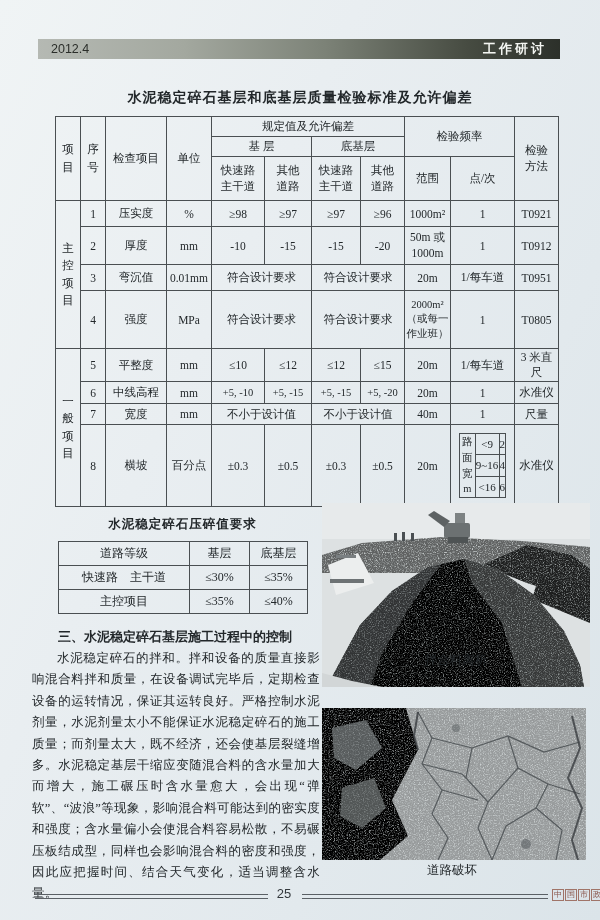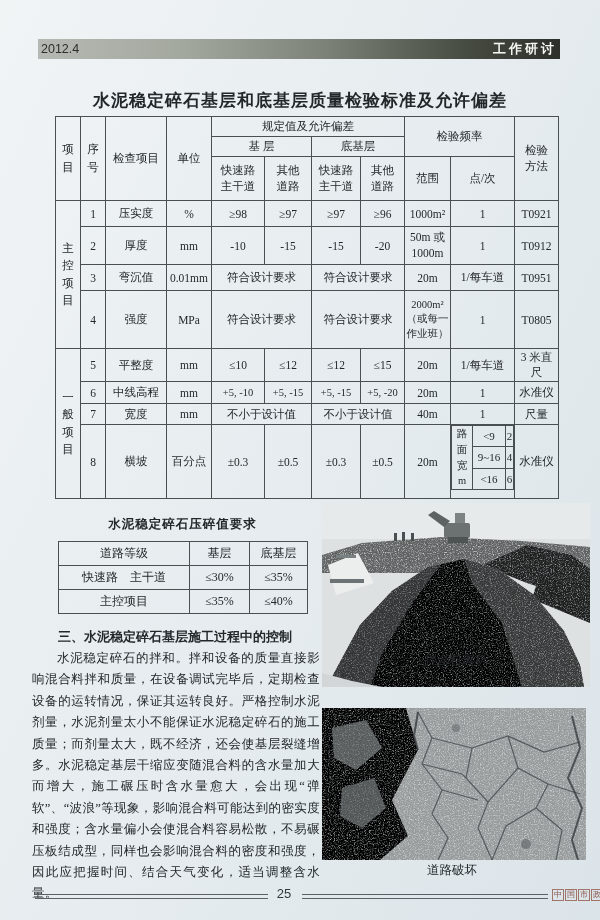--- a/index.html
+++ b/index.html
@@ -3,38 +3,38 @@
 <meta charset="utf-8">
 <style>
   html,body{margin:0;padding:0;}
   body{background:#c8cfd4; font-family:"Liberation Serif","DejaVu Serif",serif;}
   .page{position:relative;width:600px;height:920px;overflow:hidden;margin:0 auto;
         background:linear-gradient(115deg,#f0f4f5 0%,#e9eef1 35%,#e2e9ed 70%,#dbe4e9 100%);
         color:#22272a;}
   
   .header-bar{position:absolute;left:38px;top:39px;width:522px;height:20px;
         background:linear-gradient(90deg,#b5b9b3 0%,#a3a89f 28%,#7c8277 55%,#474c42 82%,#2c302a 100%);
-        display:flex;justify-content:space-between;align-items:center;padding:0 3px;box-sizing:border-box;}
+        display:flex;justify-content:space-between;align-items:center;padding:0 13px;box-sizing:border-box;}
   .issue{font-family:"Liberation Sans",sans-serif;font-size:12.5px;color:#2b2e2a;}
   .col-head{font-size:13px;font-weight:bold;color:#f4f6f2;letter-spacing:3px;}
   
   .doc-title{position:absolute;left:0;top:89px;width:600px;text-align:center;
-        font-size:17px;font-weight:bold;letter-spacing:1px;}
+        font-size:14px;font-weight:bold;letter-spacing:1px;}
   
   .main-table{position:absolute;left:55px;top:116px;width:503px;border-collapse:collapse;
         table-layout:fixed;font-size:11.5px;color:#23282b;}
   .main-table th,.main-table td{border:1px solid #4a4f52;text-align:center;vertical-align:middle;
         padding:1px 1px;font-weight:normal;overflow:hidden;}
   .vert{word-break:break-all;line-height:1.5;padding:16px 6px !important;}
   .pre{white-space:pre-line;line-height:1.35;}
   .small{font-size:10.5px;margin-top:38px;}
   tr.hr1{height:20px}tr.hr2{height:20px}tr.hr3{height:44px}
   tr.r1{height:26px}tr.r2{height:38px}tr.r3{height:26px}tr.r4{height:58px}
   tr.r5{height:21px}tr.r6{height:22px}tr.r7{height:21px}tr.r8{height:74px}
-  td.p0{padding:0;vertical-align:top;}
+  td.p0{padding:8px;vertical-align:top;}
   .sub{width:100%;height:100%;border-collapse:collapse;font-size:11px;}
   .sub td{border:1px solid #4a4f52;text-align:center;padding:0;}
   .sub td.lbl{font-size:10.5px;word-break:break-all;line-height:1.5;padding:0 2px;}
   
   .crush-title{position:absolute;left:58px;top:516px;width:249px;text-align:center;
         font-size:12.5px;font-weight:bold;letter-spacing:1px;}
   .crush-table{position:absolute;left:58px;top:541px;width:249px;border-collapse:collapse;
         table-layout:fixed;font-size:12px;}
   .crush-table th,.crush-table td{border:1px solid #4a4f52;text-align:center;font-weight:normal;
         height:21px;padding:1px;}

